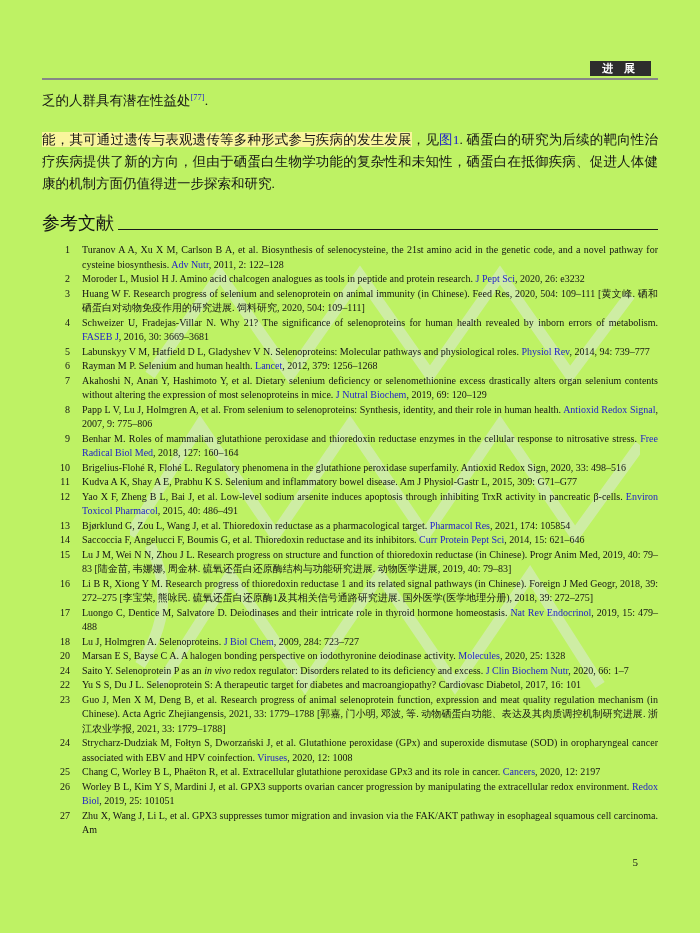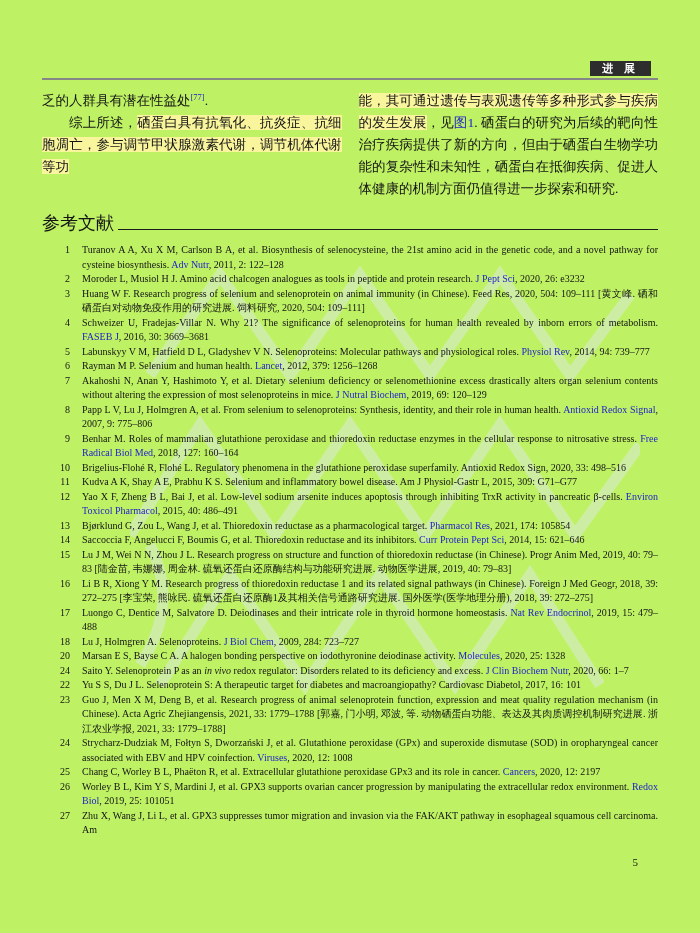--- a/index.html
+++ b/index.html
@@ -24,21 +24,21 @@
     position:absolute;top:78px;left:42px;right:42px;height:2px;background:#868686;
   }
   
   .watermark{
     position:absolute;top:235px;left:130px;width:510px;height:470px;
     opacity:0.55;pointer-events:none;
   }
   
   .columns{
     position:absolute;top:90px;left:42px;right:42px;
-    display:flex;gap:17px;
+    display:flex;gap:17px;flex-direction:column;
   }
   .col{flex:1;min-width:0;}
   .body-para{
     font-size:13.5px;line-height:22px;text-align:justify;margin:0;
   }
   .sec-heading{
     margin:10px 0 8px 0;font-size:15px;font-weight:bold;line-height:22px;
   }
   .sec-heading .sec-num{margin-right:14px;}
   .indent2{text-indent:2em;}
@@ -87,21 +87,20 @@
       <path d="M10,430 q40,-60 10,-120"></path>
     </g>
   </svg>
 
   <div class="badge">进 展</div>
   <div class="rule"></div>
 
   <div class="columns">
     <div class="col">
       <p class="body-para"><span class="">乏的人群具有潜在性益处</span><sup class="suplnk">[77]</sup><span class="">.</span></p>
-      <p class="body-para indent2"><span class="">综上所述，</span><span class="hl">硒蛋白具有抗氧化、抗炎症、抗细胞凋亡，参与调节甲状腺激素代谢，调节机体代谢等功</span></p>
     </div>
     <div class="col">
       <p class="body-para"><span class="hl">能，其可通过遗传与表观遗传等多种形式参与疾病的发生发展</span><span class="">，见</span><span class="lnk">图1</span><span class="">. 硒蛋白的研究为后续的靶向性治疗疾病提供了新的方向，但由于硒蛋白生物学功能的复杂性和未知性，硒蛋白在抵御疾病、促进人体健康的机制方面仍值得进一步探索和研究.</span></p>
     </div>
   </div>
 
   <div class="references">
     <div class="refs-heading-row">
       <span class="refs-heading">参考文献</span>
       <span class="refs-underline"></span>

